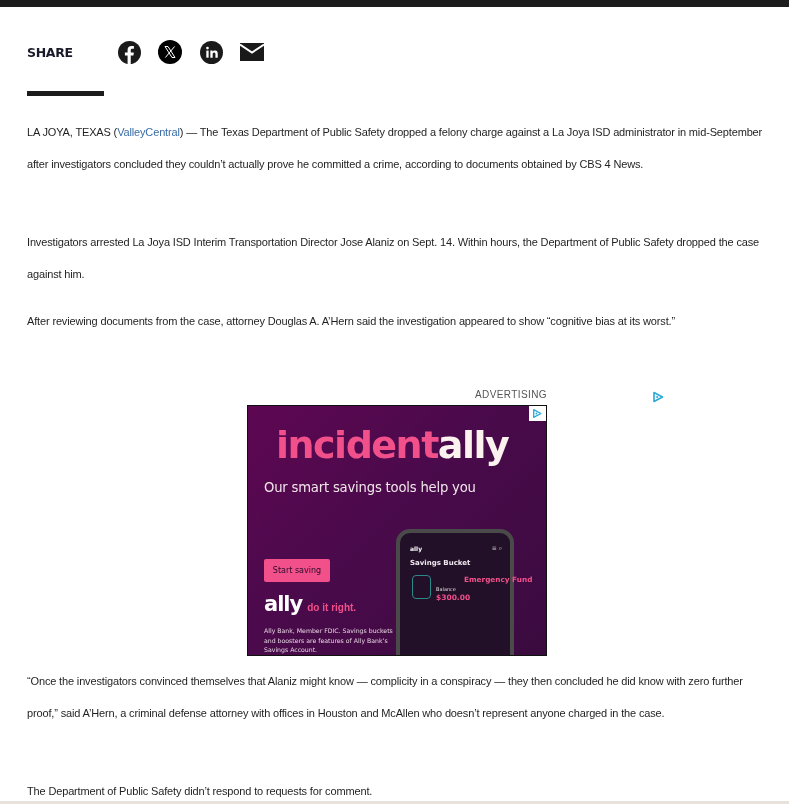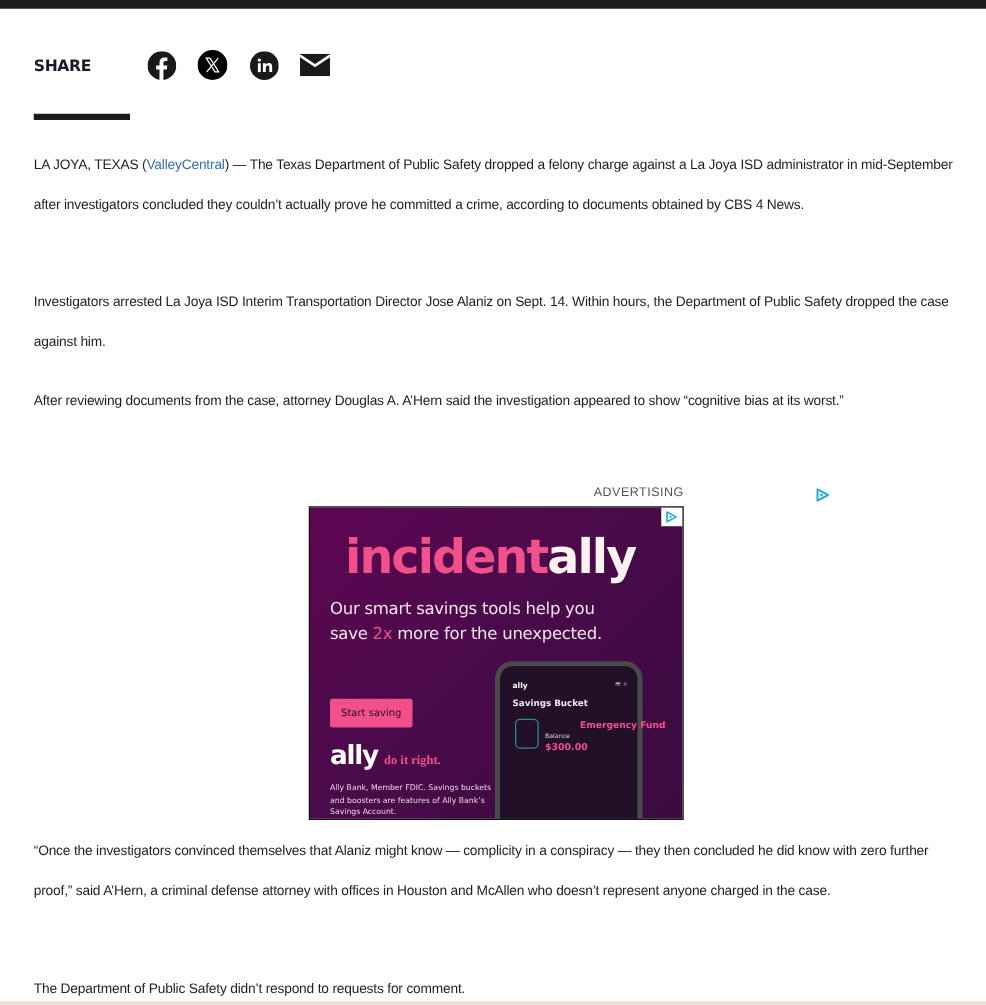--- a/index.html
+++ b/index.html
@@ -29,21 +29,21 @@
         background: linear-gradient(135deg, #5e0752 0%, #4a0a4b 45%, #3a0b3f 100%); }
   .ad-choices-inner { position: absolute; right: 0; top: 0; width: 17px; height: 15px; background: #fff; display: flex; align-items: center; justify-content: center; }
   .ad-headline { position: absolute; left: 28px; top: 20px; font-family: "DejaVu Sans", sans-serif; font-weight: bold; font-size: 38px; letter-spacing: -1.5px; line-height: 1; }
   .ad-headline .pink { color: #f1508a; }
   .ad-headline .white { color: #fbf1ee; }
   .ad-sub { position: absolute; left: 16px; top: 72px; width: 270px; font-family: "DejaVu Sans", sans-serif; font-size: 13.2px; line-height: 20px; color: #f1e6ea; letter-spacing: -0.2px; }
   .ad-sub .pink { color: #f1508a; }
   .ad-cta { position: absolute; left: 16px; top: 153px; width: 66px; height: 23px; background: #f2508a; border-radius: 2px; color: #2a0a2a; font-family: "DejaVu Sans", sans-serif; font-size: 8px; display: flex; align-items: center; justify-content: center; cursor: pointer; }
   .ad-logo { position: absolute; left: 16px; top: 186px; display: flex; align-items: baseline; }
   .ad-logo .brand { font-family: "DejaVu Sans", sans-serif; font-weight: bold; font-size: 21px; color: #ffffff; letter-spacing: -1px; }
-  .ad-logo .tag { font-family: Liberation Serif, serif; font-weight: bold; font-size: 10px; color: #f1508a; margin-left: 5px; }
+  .ad-logo .tag { font-family: Liberation Sans, sans-serif; font-weight: bold; font-size: 10px; color: #f1508a; margin-left: 5px; }
   .ad-fine { position: absolute; left: 16px; top: 220px; width: 130px; font-family: "DejaVu Sans", sans-serif; font-size: 6.2px; line-height: 9.5px; color: #e5d6e0; }
 
   .phone { position: absolute; left: 148px; top: 123px; width: 118px; height: 150px; border: 4px solid #4a4a4a; border-radius: 14px; background: #221028; }
   .phone-inner { position: absolute; left: 4px; top: 4px; right: 4px; bottom: 0; }
   .phone-brand { position: absolute; left: 6px; top: 8px; font-family: "DejaVu Sans", sans-serif; font-weight: bold; font-size: 6px; color: #fff; }
   .phone-menu { position: absolute; right: 4px; top: 7px; font-size: 6px; color: #ccc; font-family: "DejaVu Sans", sans-serif; }
   .phone-title { position: absolute; left: 6px; top: 22px; font-family: "DejaVu Sans", sans-serif; font-weight: bold; font-size: 7px; color: #f2e8f0; }
   .jar { position: absolute; left: 8px; top: 38px; width: 19px; height: 24px; border: 1px solid #2a8a8a; border-radius: 4px; }
   .fund-name { position: absolute; left: 32px; top: 38px; font-family: "DejaVu Sans", sans-serif; font-weight: bold; font-size: 7.3px; color: #f1508a; white-space: nowrap; margin-left: 28px; }
   .fund-bal-label { position: absolute; left: 32px; top: 49px; font-family: "DejaVu Sans", sans-serif; font-size: 5px; color: #ddd; }
@@ -108,21 +108,20 @@
 <div class="ad">
   <div class="ad-choices-inner">
     <svg width="11" height="11" viewBox="0 0 13 12">
       <path d="M2 1.5v9l8.5-4.5z" fill="none" stroke="#2aa8d8" stroke-width="1.6" stroke-linejoin="round"></path>
       <circle cx="5.2" cy="6" r="1.1" fill="#2aa8d8"></circle>
     </svg>
   </div>
   <div class="ad-headline"><span class="pink">incident</span><span class="white">ally</span></div>
   <div class="ad-sub">
     <div>Our smart savings tools help you</div>
-    <div><span>save </span><span class="pink">2x</span><span> more for the unexpected.</span></div>
   </div>
   <div class="ad-cta">Start saving</div>
   <div class="ad-logo">
     <span class="brand">ally</span>
     <span class="tag">do it right.</span>
   </div>
   <div class="ad-fine">Ally Bank, Member FDIC. Savings buckets and boosters are features of Ally Bank’s Savings Account.</div>
 
   <div class="phone">
     <div class="phone-inner">

